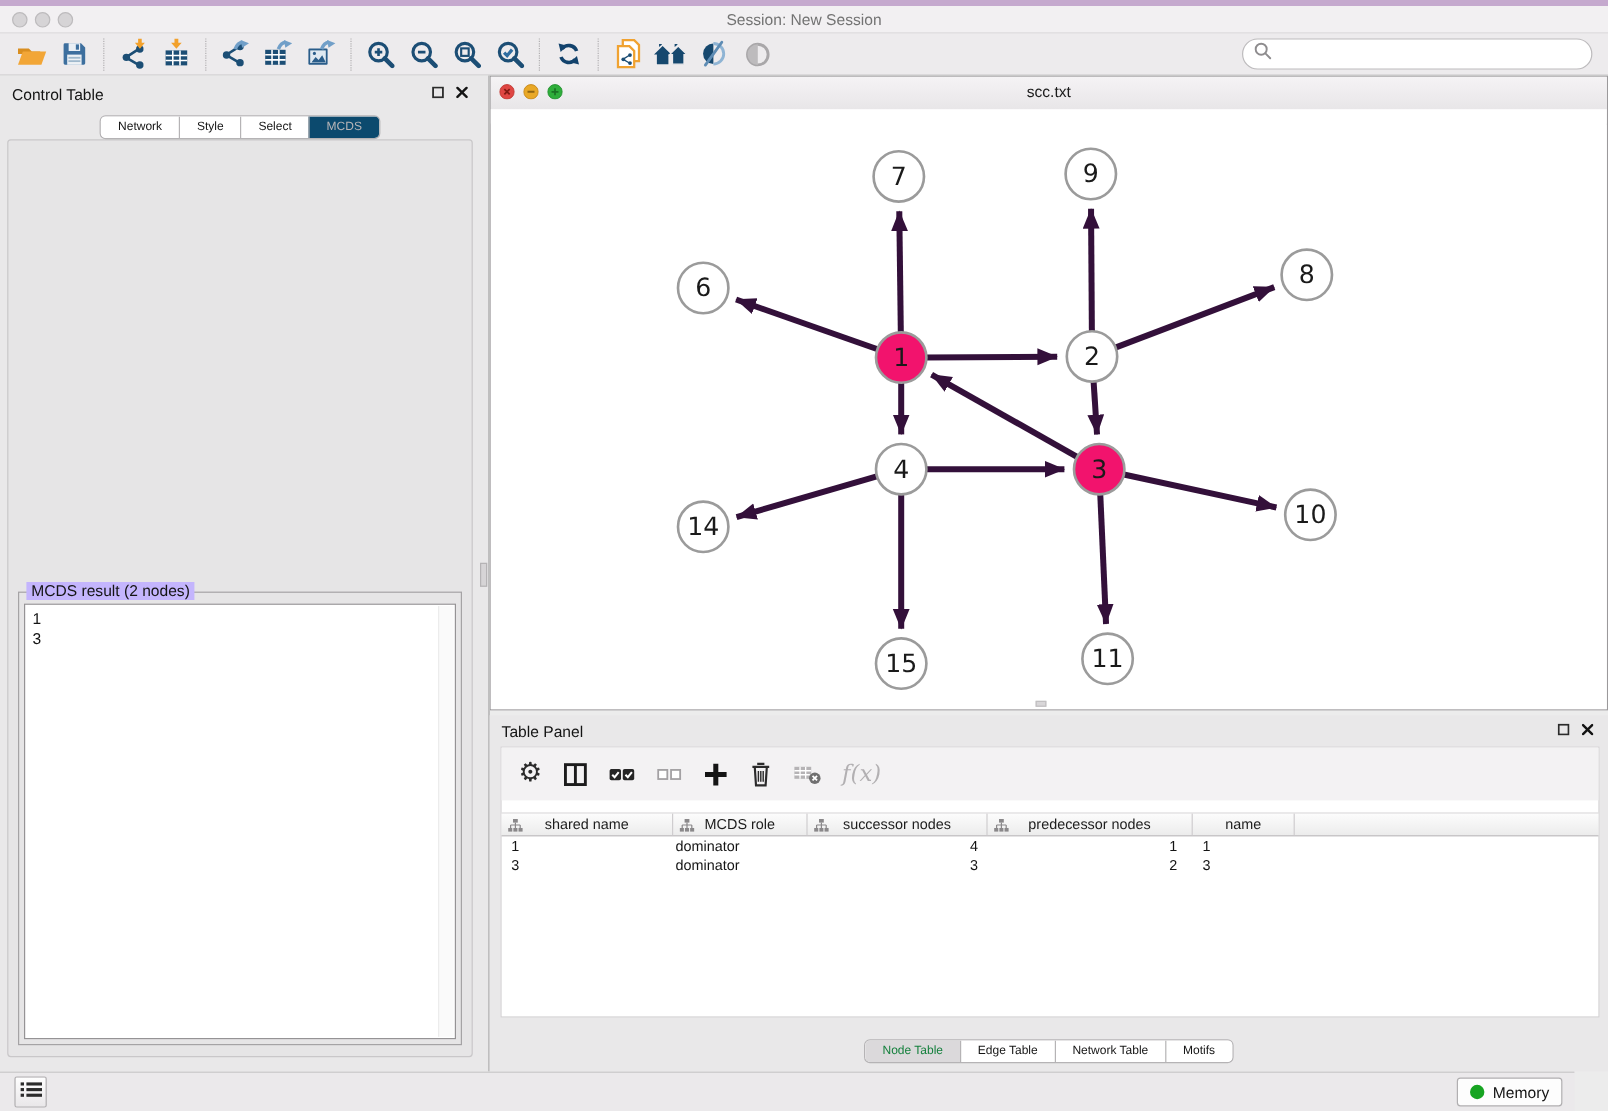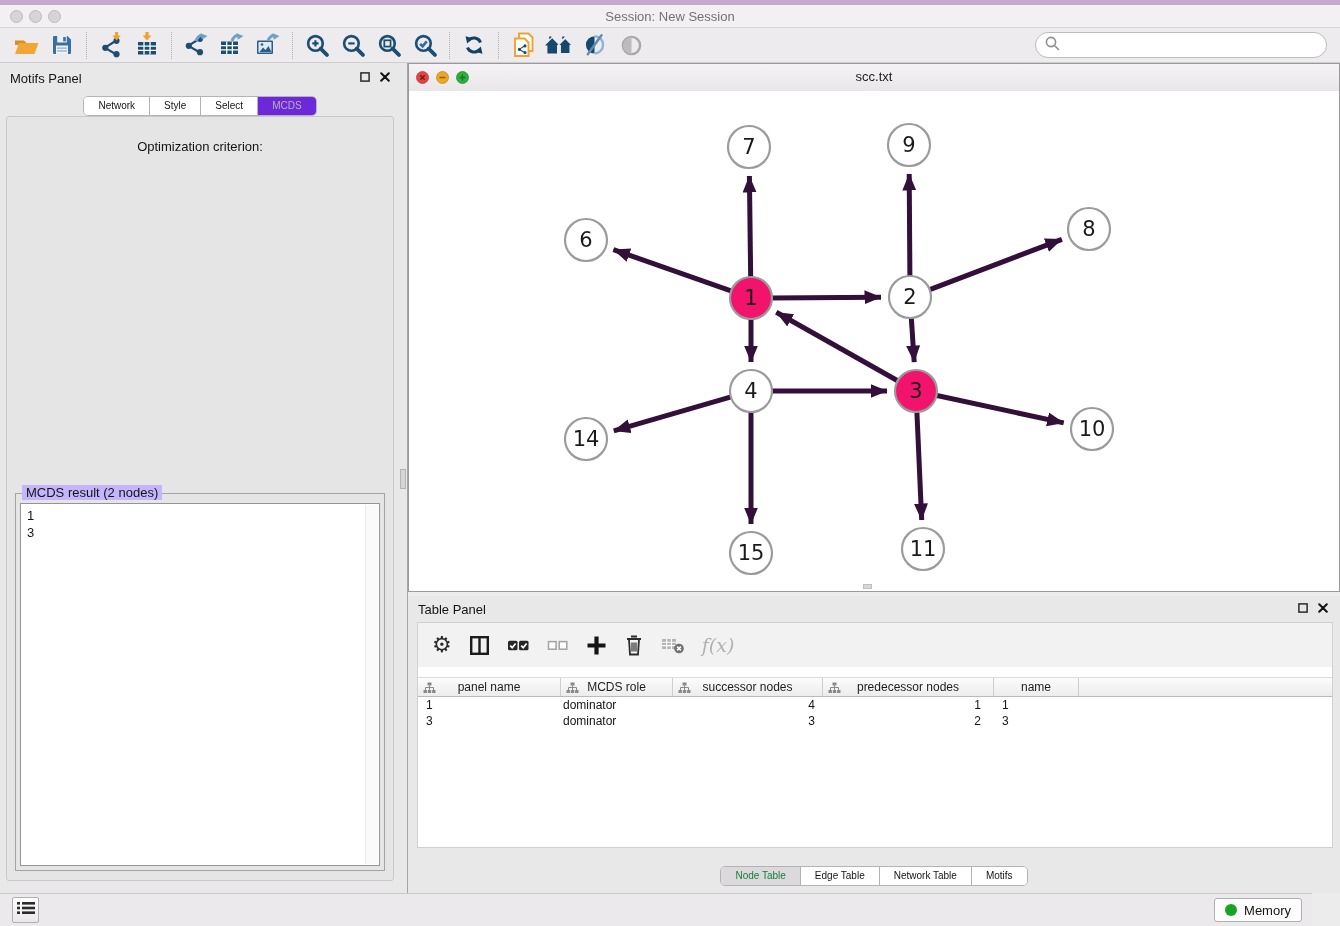--- a/index.html
+++ b/index.html
@@ -29,21 +29,21 @@
 
   
   .control-panel { position:absolute; left:0; top:63px; width:400px; height:830px; background:#e9e8e9; }
   .panel-title { position:absolute; left:10px; top:8px; font-size:13px; color:#141414; }
   .panel-btns { position:absolute; right:10px; top:9px; display:flex; gap:10px; align-items:center; }
   .panel-btns span { display:flex; }
   .cp-tabs { position:absolute; top:33px; left:0; right:0; display:flex; justify-content:center; z-index:3; }
   .tabgroup { display:inline-flex; border:1px solid #b5b3b5; border-radius:5px; overflow:hidden; background:#fff; }
   .tab { padding:3px 14px 4px; font-size:10px; color:#141414; background:#fff; border-left:1px solid #b5b3b5; white-space:nowrap; }
   .tab:first-child { border-left:none; }
-  .tab.active { background:#6d28d9; color:#b7b5b7; }
+  .tab.active { background:#0c4a6e; color:#b7b5b7; }
   .cp-body { position:absolute; left:6px; right:6px; top:53px; bottom:12px; background:#e6e5e6;
              border:1px solid #c9c7c9; border-radius:3px; z-index:1; }
   .opt-label { position:absolute; top:22px; left:0; right:0; text-align:center; font-size:13px; color:#141414; }
   .criterion { position:absolute; top:44px; left:38px; width:312px; height:24px; background:#fff;
                border:1px solid #b3b1b3; border-radius:4px; display:flex; align-items:center; padding:0 6px 0 10px;
                font-size:13px; color:#141414; }
   .criterion .stepper { margin-left:auto; display:flex; }
   .btn-row { position:absolute; top:80px; left:0; right:0; display:flex; justify-content:center; gap:14px; }
   .aq-btn { height:22px; padding:0 17px; background:#fff; border:1px solid #b3b1b3; border-radius:5px;
             font-size:13px; color:#141414; display:flex; align-items:center; }
@@ -256,21 +256,21 @@
         <svg width="15" height="15">
             <circle cx="6" cy="6" r="4.6" fill="none" stroke="#8e8c8e" stroke-width="1.6"></circle>
             <path d="M9.5 9.5 L13.5 13.5" stroke="#8e8c8e" stroke-width="1.6" stroke-linecap="round"></path>
           </svg>
       </span>
       <input placeholder="" style="">
     </div>
   </div>
 
   <div class="control-panel">
-    <div class="panel-title">Motifs Panel</div>
+    <div class="panel-title">Control Table</div>
     <div class="panel-btns">
       <span>
           <svg width="10" height="10" viewBox="0 0 10 10">
             <rect x="0.9" y="0.9" width="8.2" height="8.2" fill="none" stroke="#2b2b2b" stroke-width="1.5"></rect>
           </svg>
         </span>
       <span>
           <svg width="10" height="10" viewBox="0 0 10 10">
             <path d="M1.2 1.2 L8.8 8.8 M8.8 1.2 L1.2 8.8" stroke="#141414" stroke-width="2" stroke-linecap="round"></path>
           </svg>
@@ -278,21 +278,20 @@
     </div>
     <div class="cp-tabs">
         <div class="tabgroup" id="cp-tabs-group">
           <span class="tab ">Network</span>
           <span class="tab ">Style</span>
           <span class="tab ">Select</span>
           <span class="tab active">MCDS</span>
         </div>
       </div>
     <div class="cp-body">
-      <div class="opt-label">Optimization criterion:</div>
       <div class="result-group">
         <span class="result-legend">MCDS result (2 nodes)</span>
         <div class="result-inner">
           <div class="result-lines" id="result-lines">
               <div>1</div>
               <div>3</div>
             </div>
           <div class="result-scroll"></div>
         </div>
       </div>
@@ -459,21 +458,21 @@
         </div>
       <div class="tp-header" id="tp-header">
           <div class="th" style="width:143px">
             <svg class="tree" width="13" height="12" viewBox="0 0 13 12">
               <rect x="4.5" y="0.5" width="4" height="3" fill="#8a888a"></rect>
               <path d="M6.5 3.5 v2 M2.5 5.5 h8 M2.5 5.5 v2.5 M6.5 5.5 v2.5 M10.5 5.5 v2.5" stroke="#8a888a" fill="none"></path>
               <rect x="0.5" y="8" width="3.4" height="3" fill="#8a888a"></rect>
               <rect x="4.8" y="8" width="3.4" height="3" fill="#8a888a"></rect>
               <rect x="9.1" y="8" width="3.4" height="3" fill="#8a888a"></rect>
             </svg>
-            <span>panel name</span>
+            <span>shared name</span>
           </div>
           <div class="th" style="width:112px">
             <svg class="tree" width="13" height="12" viewBox="0 0 13 12">
               <rect x="4.5" y="0.5" width="4" height="3" fill="#8a888a"></rect>
               <path d="M6.5 3.5 v2 M2.5 5.5 h8 M2.5 5.5 v2.5 M6.5 5.5 v2.5 M10.5 5.5 v2.5" stroke="#8a888a" fill="none"></path>
               <rect x="0.5" y="8" width="3.4" height="3" fill="#8a888a"></rect>
               <rect x="4.8" y="8" width="3.4" height="3" fill="#8a888a"></rect>
               <rect x="9.1" y="8" width="3.4" height="3" fill="#8a888a"></rect>
             </svg>
             <span>MCDS role</span>

